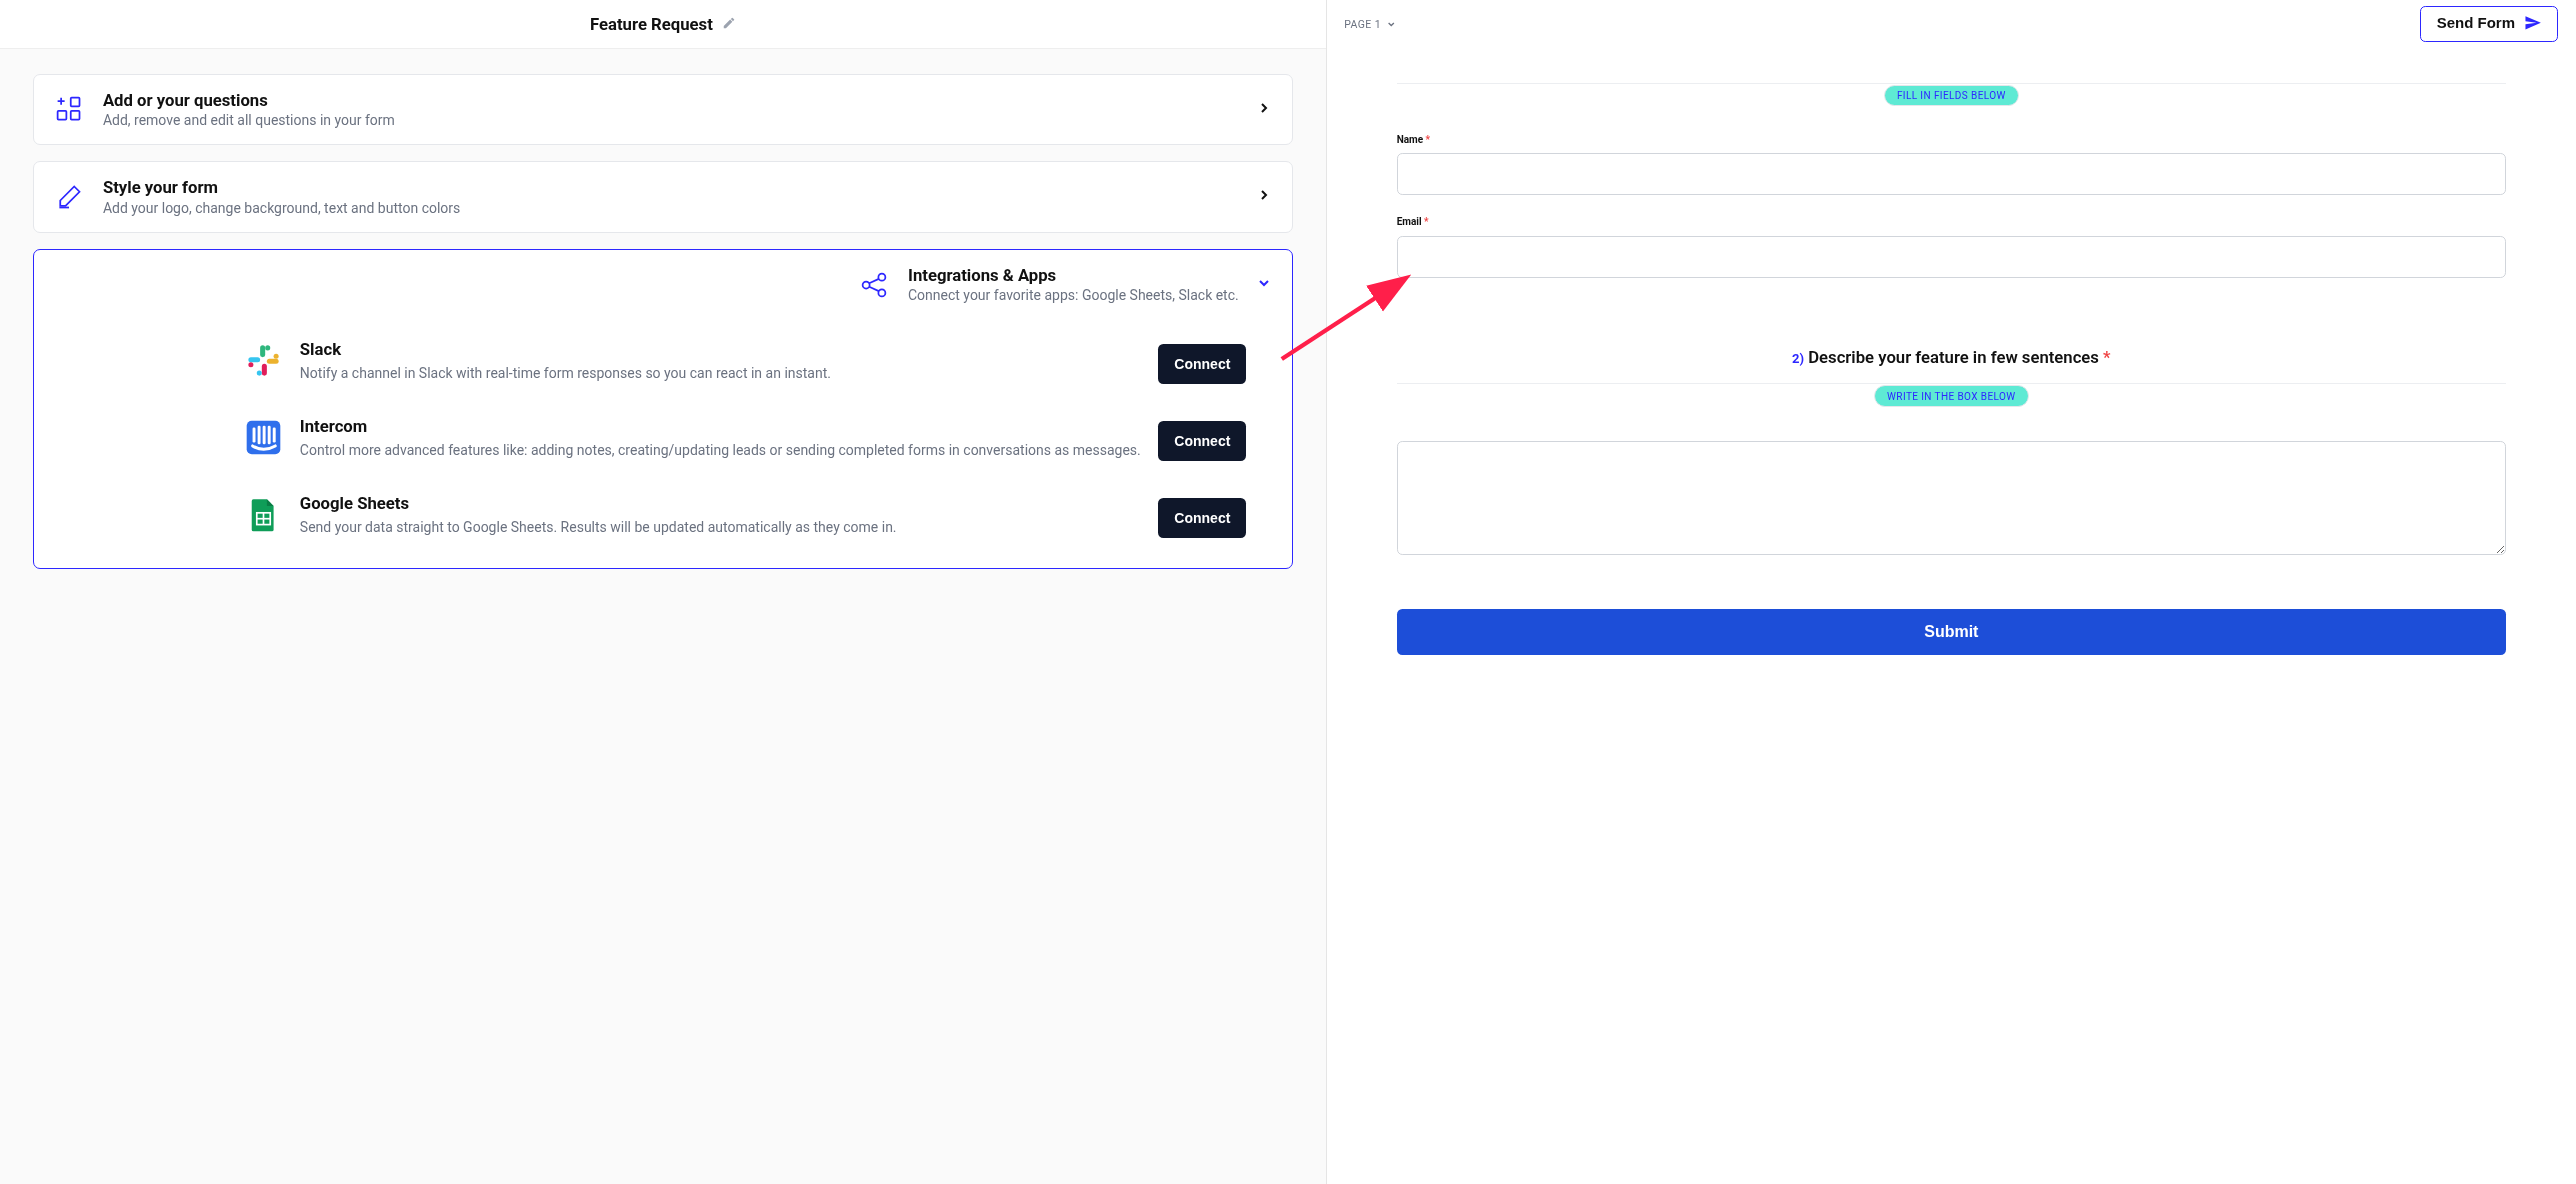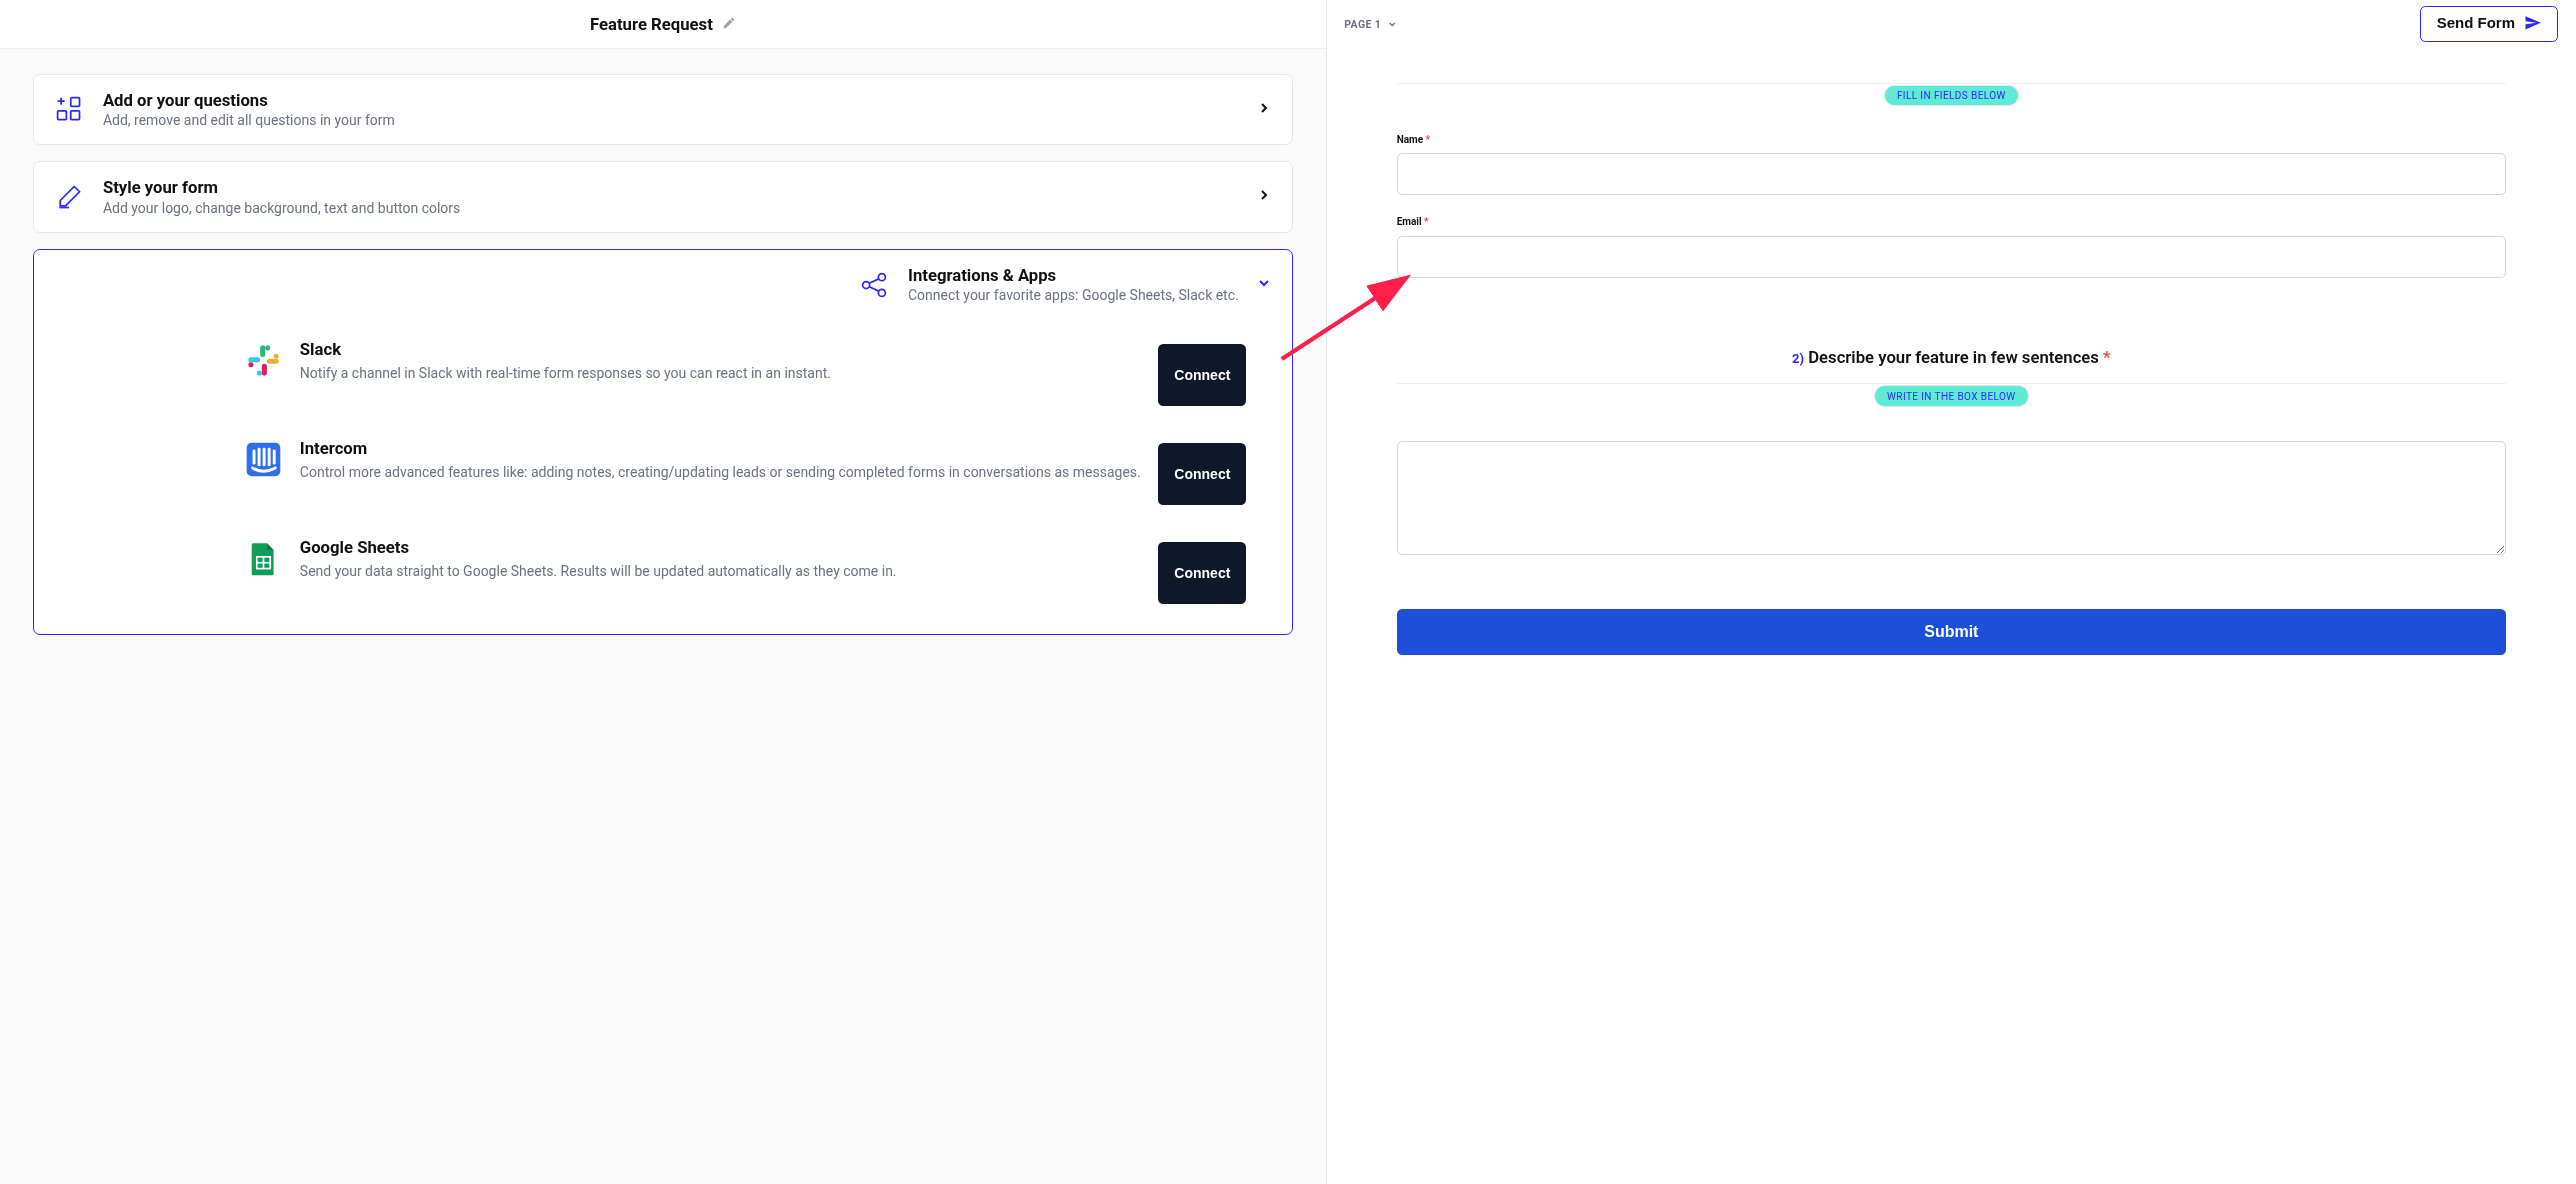--- a/index.html
+++ b/index.html
@@ -116,21 +116,21 @@
       color: #6b7280;
       line-height: 1.45;
     }
     .connect-btn {
       background: #0f172a;
       color: #fff;
       border: none;
       border-radius: 5.3px;
       font-weight: 600;
       font-size: 14px;
-      padding: 23px 16px;
+      padding: 12px 16px;
       cursor: pointer;
       flex-shrink: 0;
       margin-top: 3.5px;
     }
     .right-panel {
       flex: 1;
       display: flex;
       flex-direction: column;
       background: #fff;
       position: relative;
@@ -138,21 +138,21 @@
     .right-header {
       height: 49px;
       display: flex;
       align-items: center;
       justify-content: space-between;
       padding: 0 17.6px;
       border-bottom: 0.9px solid #fff;
     }
     .page-selector {
       font-size: 10.5px;
-      font-weight: 700;
+      font-weight: 400;
       color: #6b7280;
       letter-spacing: 0.4px;
       display: flex;
       align-items: center;
       gap: 5.3px;
       cursor: pointer;
     }
     .send-form-btn {
       border: 1.8px solid #2d27ff;
       background: #fff;

